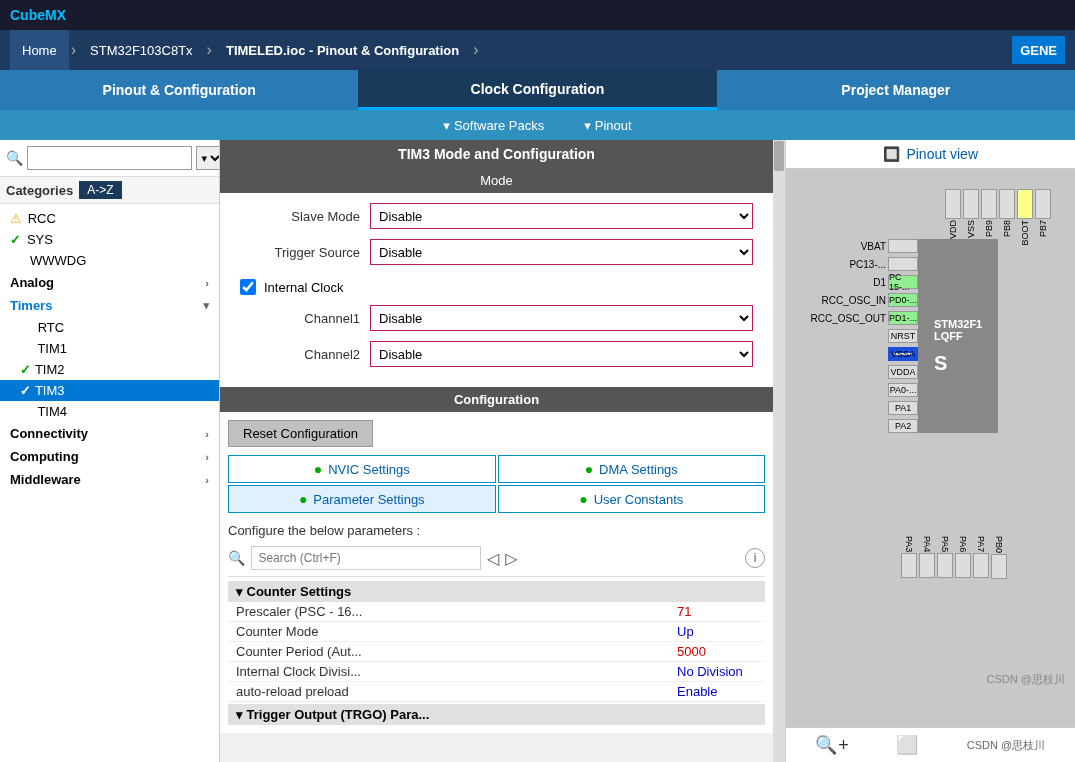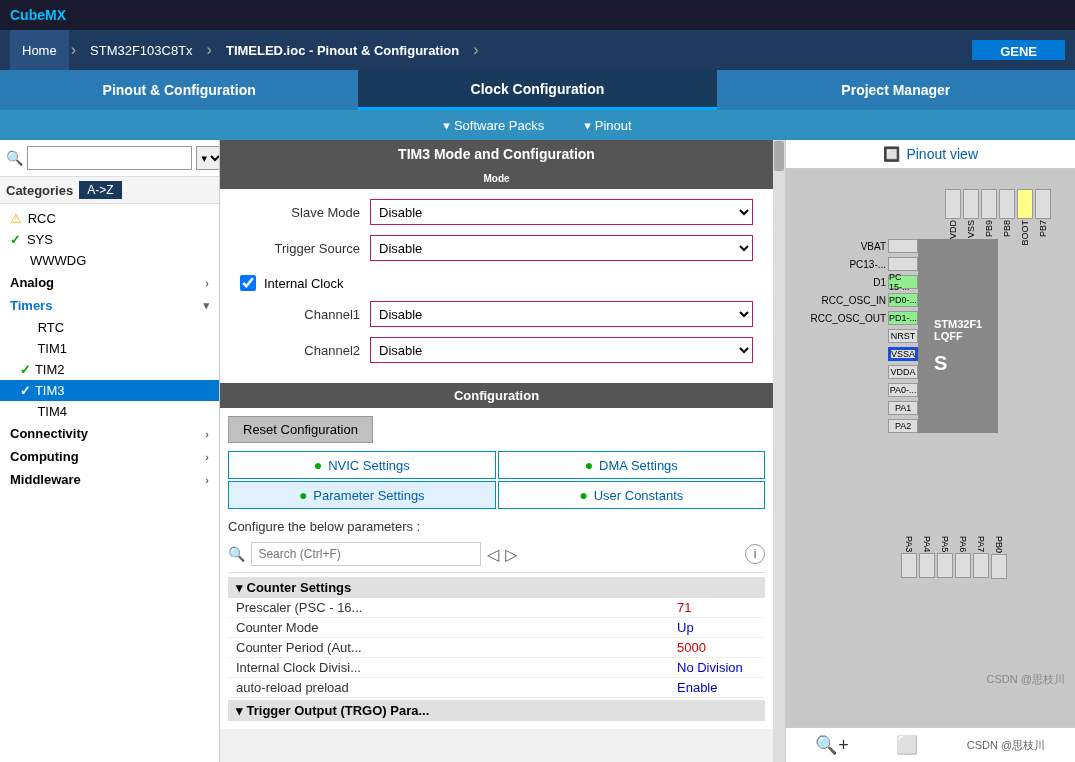--- a/index.html
+++ b/index.html
@@ -8,21 +8,21 @@
     
     .top-bar { background: #1a1a2e; height: 30px; display: flex; align-items: center; padding: 0 10px; }
     .top-bar .logo { color: #00bfff; font-weight: bold; font-size: 14px; }
 
     
     .breadcrumb { background: #1e3a5f; height: 40px; display: flex; align-items: center; padding: 0 10px; gap: 0; }
     .breadcrumb-item { color: white; font-size: 13px; padding: 0 12px; height: 100%; display: flex; align-items: center; position: relative; }
     .breadcrumb-item.home { background: #2a5080; }
     .breadcrumb-arrow { color: #aaa; font-size: 16px; margin: 0 2px; }
     .breadcrumb-item.file { font-weight: bold; }
-    .gen-btn { background: #0078d4; color: white; padding: 4px 28px; border: none; font-size: 13px; font-weight: bold; margin-left: auto; height: 20px; cursor: pointer; }
+    .gen-btn { background: #0078d4; color: white; padding: 4px 8px; border: none; font-size: 13px; font-weight: bold; margin-left: auto; height: 28px; cursor: pointer; }
 
     
     .tab-bar { display: flex; height: 40px; }
     .tab { flex: 1; display: flex; align-items: center; justify-content: center; font-size: 15px; font-weight: bold; cursor: pointer; }
     .tab.inactive { background: #2a7ab5; color: white; }
     .tab.active { background: #1a3a5c; color: white; }
 
     
     .sub-tab-bar { background: #3090c0; height: 30px; display: flex; align-items: center; justify-content: center; gap: 40px; }
     .sub-tab { color: white; font-size: 13px; cursor: pointer; display: flex; align-items: center; gap: 4px; }
@@ -48,21 +48,21 @@
     .warn { color: #ffaa00; }
     .chevron { font-size: 11px; color: #666; }
 
     
     .content-area { flex: 1; overflow: hidden; display: flex; flex-direction: column; background: #e8e8e8; }
 
     
     .tim-panel { background: #f0f0f0; height: 100%; display: flex; flex-direction: column; }
     .tim-header { background: #555; color: white; text-align: center; padding: 6px; font-size: 14px; font-weight: bold; }
     .mode-section { background: #e8e8e8; }
-    .mode-header { background: #555; color: white; text-align: center; padding: 5px; font-size: 10px; font-weight: bold; }
+    .mode-header { background: #555; color: white; text-align: center; padding: 5px; font-size: 13px; font-weight: normal; }
     .mode-body { padding: 10px 20px; background: white; }
     .form-row { display: flex; align-items: center; margin-bottom: 10px; gap: 10px; }
     .form-label { min-width: 120px; font-size: 13px; color: #333; text-align: right; }
     .form-select { flex: 1; height: 26px; border: 1px solid #be185d; padding: 2px 4px; font-size: 13px; background: white; }
     .checkbox-row { display: flex; align-items: center; gap: 8px; padding: 4px 0 10px 0; }
     .checkbox-row input[type=checkbox] { width: 16px; height: 16px; }
 
     
     .config-section { }
     .config-header { background: #555; color: white; text-align: center; padding: 5px; font-size: 13px; font-weight: bold; }
@@ -374,21 +374,21 @@
             <div style="display:flex;align-items:center;gap:2px;">
               <span style="font-size:10px;text-align:right;min-width:55px;">RCC_OSC_OUT</span>
               <div style="width:30px;height:14px;background:#90ee90;border:1px solid #999;font-size:9px;display:flex;align-items:center;justify-content:center;">PD1-...</div>
             </div>
             <div style="display:flex;align-items:center;gap:2px;">
               <span style="font-size:10px;text-align:right;min-width:55px;"></span>
               <div style="width:30px;height:14px;background:#ddd;border:1px solid #999;font-size:9px;display:flex;align-items:center;justify-content:center;">NRST</div>
             </div>
             <div style="display:flex;align-items:center;gap:2px;">
               <span style="font-size:10px;text-align:right;min-width:55px;"></span>
-              <div style="width:30px;height:14px;background:#ddd;border:3px solid #1d4ed8;font-size:9px;display:flex;align-items:center;justify-content:center;">VSSA</div>
+              <div style="width:30px;height:14px;background:#ddd;border:6px solid #1d4ed8;font-size:9px;display:flex;align-items:center;justify-content:center;">VSSA</div>
             </div>
             <div style="display:flex;align-items:center;gap:2px;">
               <span style="font-size:10px;text-align:right;min-width:55px;"></span>
               <div style="width:30px;height:14px;background:#ddd;border:1px solid #999;font-size:9px;display:flex;align-items:center;justify-content:center;">VDDA</div>
             </div>
             <div style="display:flex;align-items:center;gap:2px;">
               <span style="font-size:10px;text-align:right;min-width:55px;"></span>
               <div style="width:30px;height:14px;background:#ddd;border:1px solid #999;font-size:9px;display:flex;align-items:center;justify-content:center;">PA0-...</div>
             </div>
             <div style="display:flex;align-items:center;gap:2px;">

